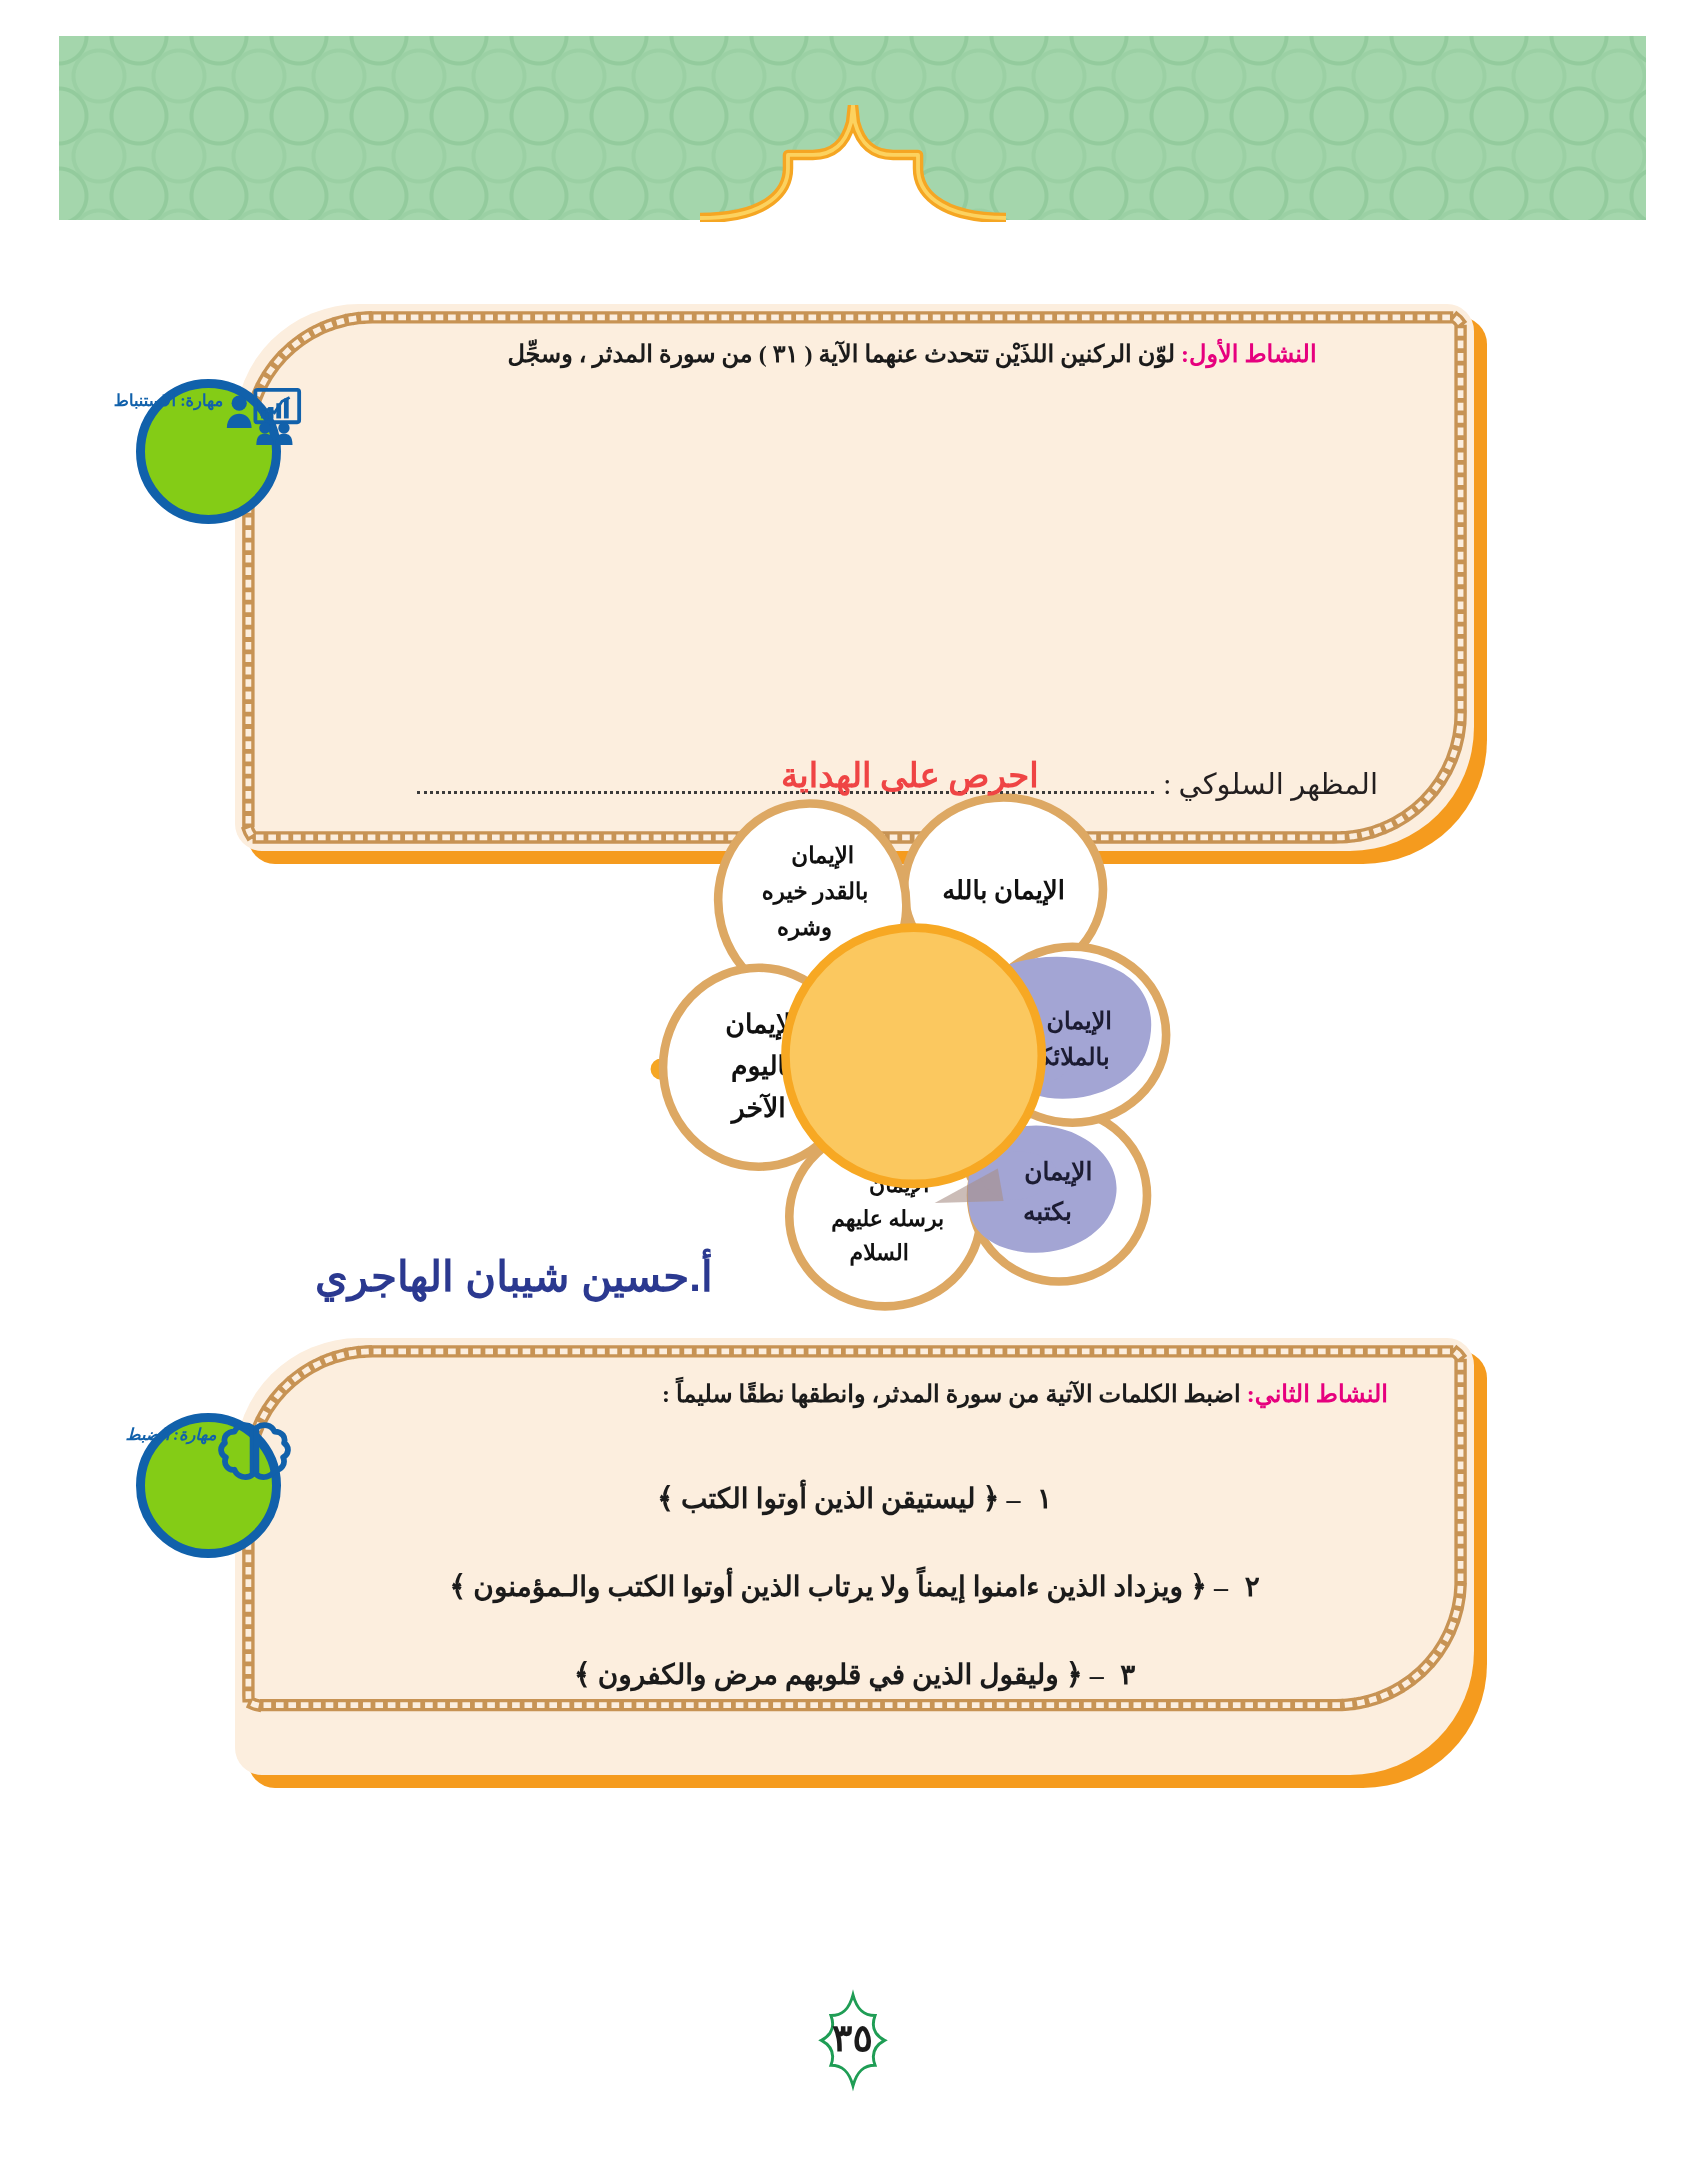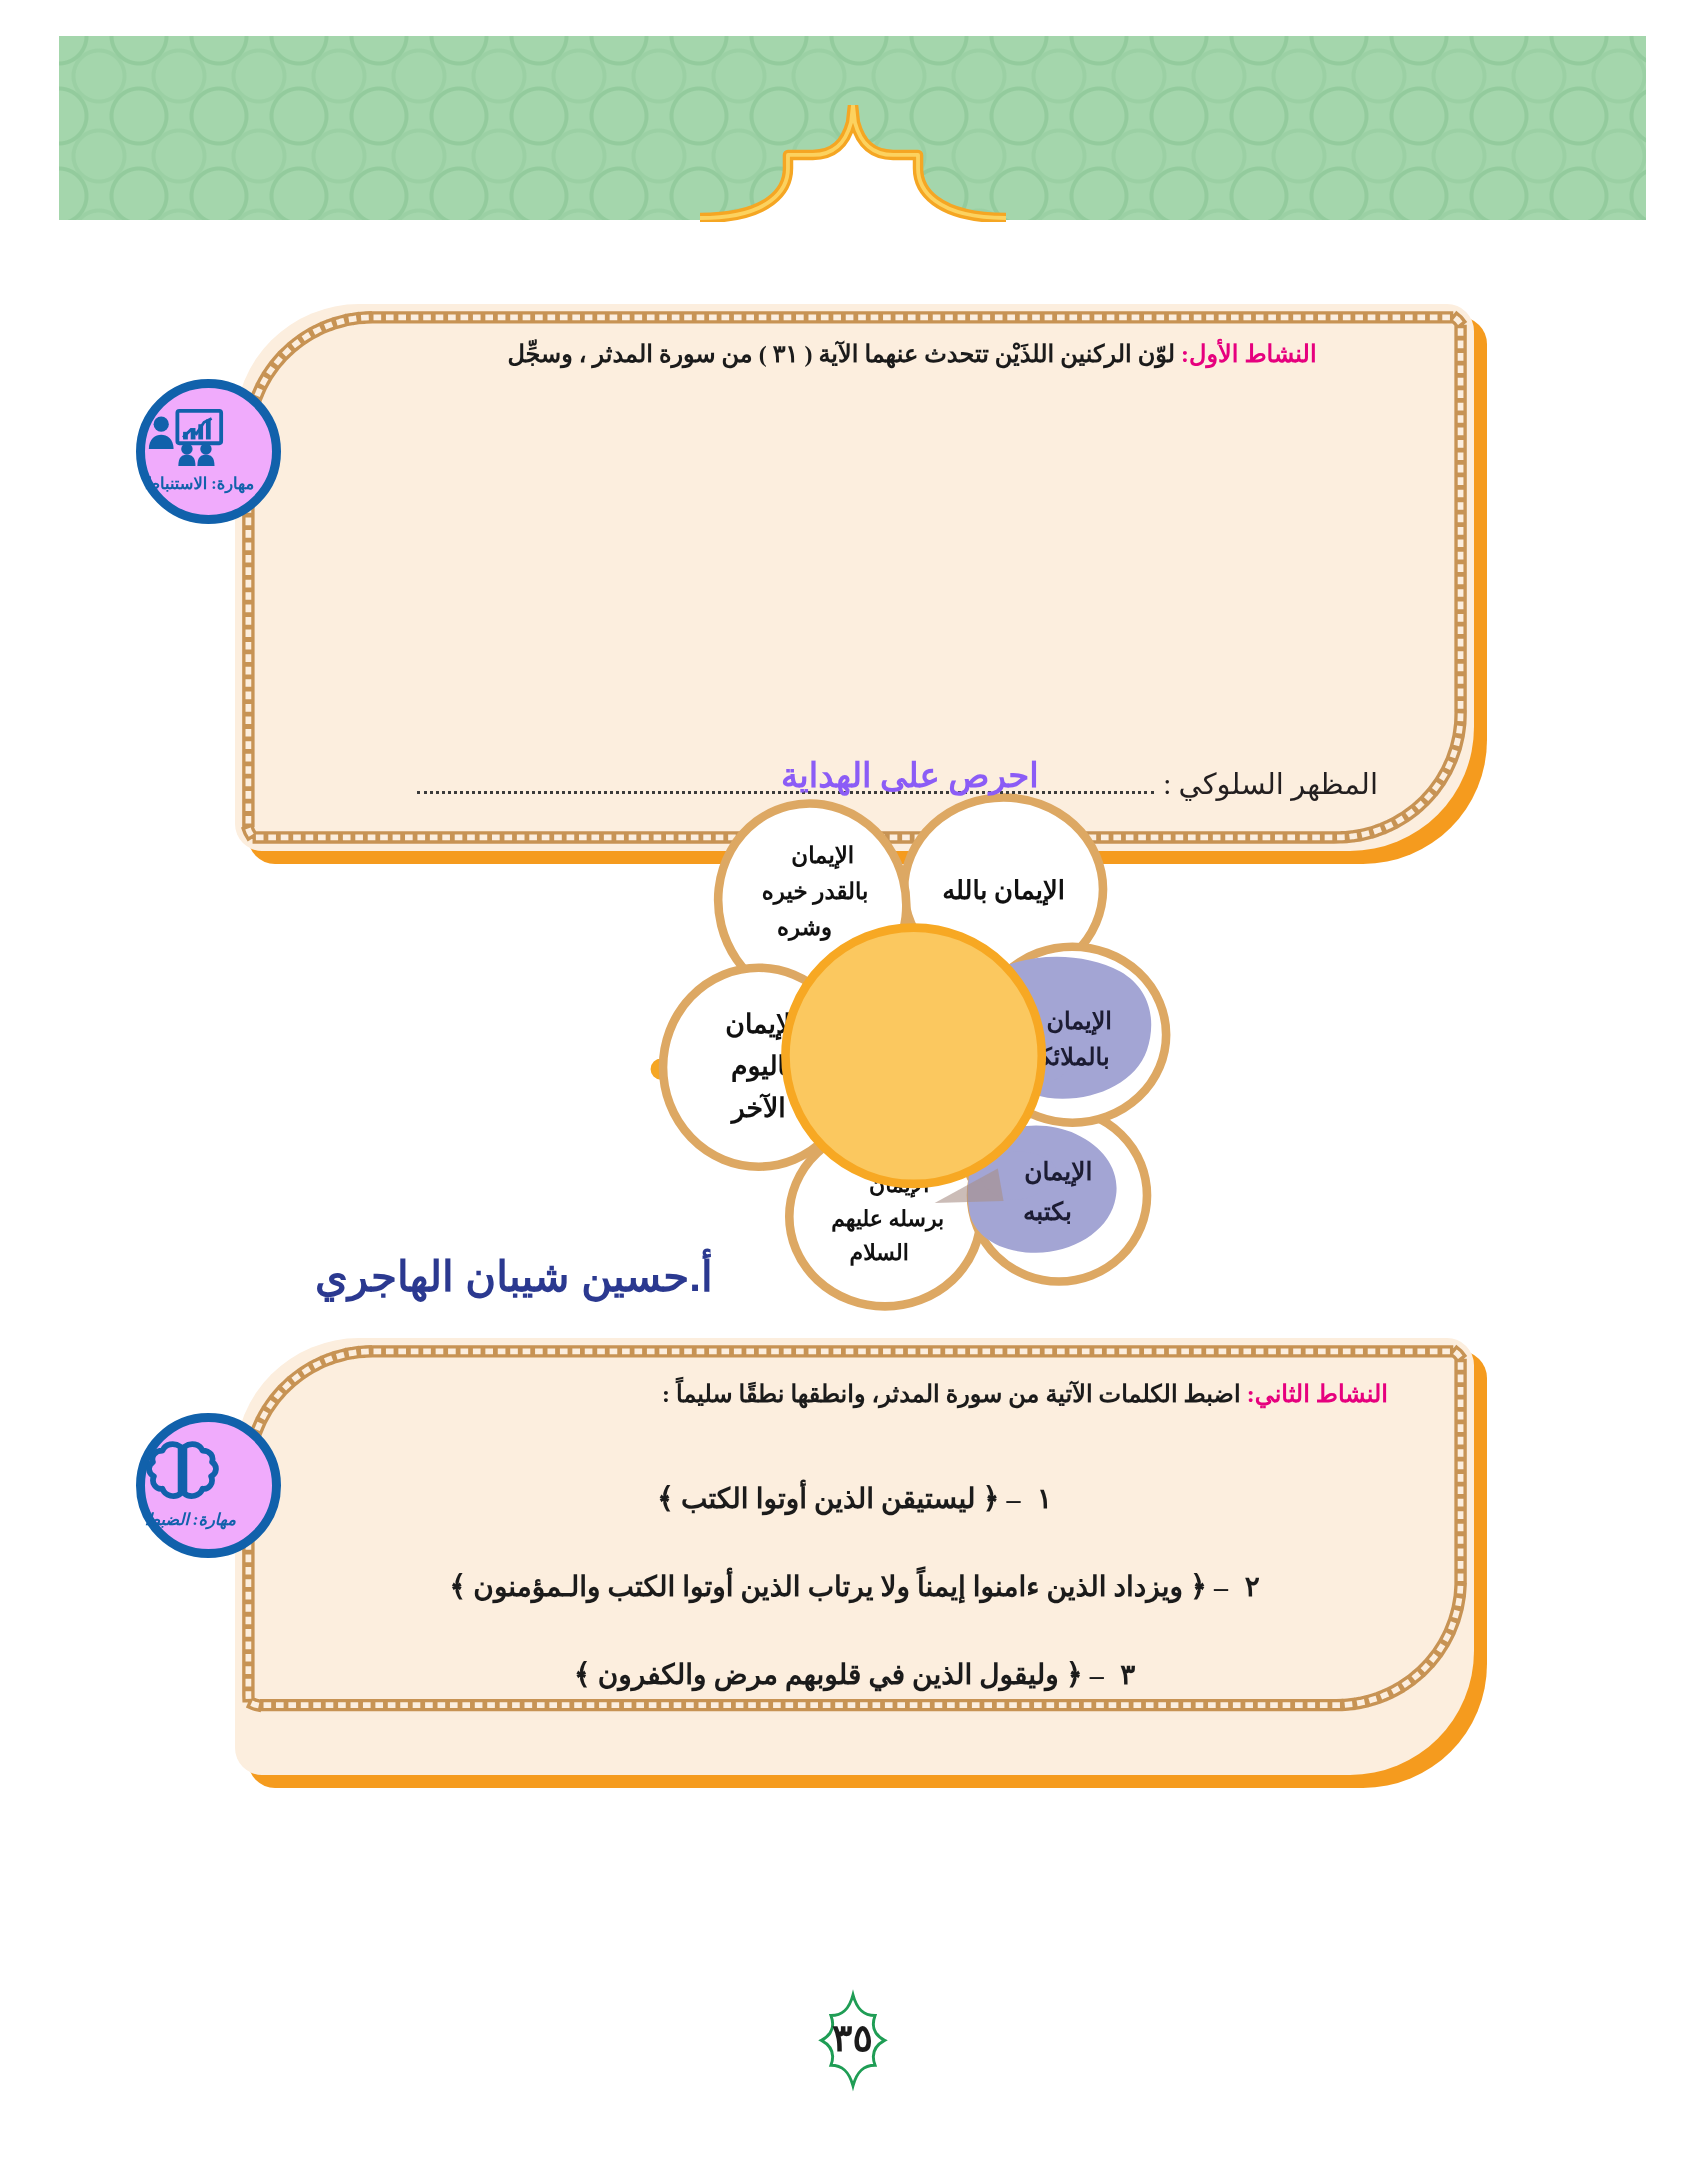--- a/index.html
+++ b/index.html
@@ -78,27 +78,27 @@
     inset: 0;
     z-index: 4;
   }
 
   
   .skill-badge {
     position: absolute;
     width: 145px;
     height: 145px;
     border-radius: 50%;
-    background: #f0abfc;
+    background: #84cc16;
     border: 9.6px solid #1161ab;
     box-sizing: border-box;
     z-index: 12;
     display: flex;
-    flex-direction: column;
-    align-items: flex-end;
+    flex-direction: row;
+    align-items: flex-start;
     justify-content: center;
   }
   .skill-badge .badge-icon { display: block; }
   .skill-badge .badge-label {
     font-family: "Liberation Serif", serif;
     font-size: 16.3px;
     color: #1161ab;
     margin-top: 2.9px;
     white-space: nowrap;
     font-weight: 600;
@@ -141,21 +141,21 @@
     flex: 1;
     position: relative;
     margin: 0 9.6px;
     border-bottom: 3.8px dotted #3b3b3b;
     height: 13.4px;
   }
   .handwritten {
     position: absolute;
     right: 115px;
     bottom: -3.8px;
-    color: #8b5cf6;
+    color: #ef4444;
     font-size: 34px;
     font-weight: bold;
     white-space: nowrap;
     font-family: "Liberation Serif", serif;
   }
 
   
   #teacher-name {
     position: absolute;
     left: 315px;

